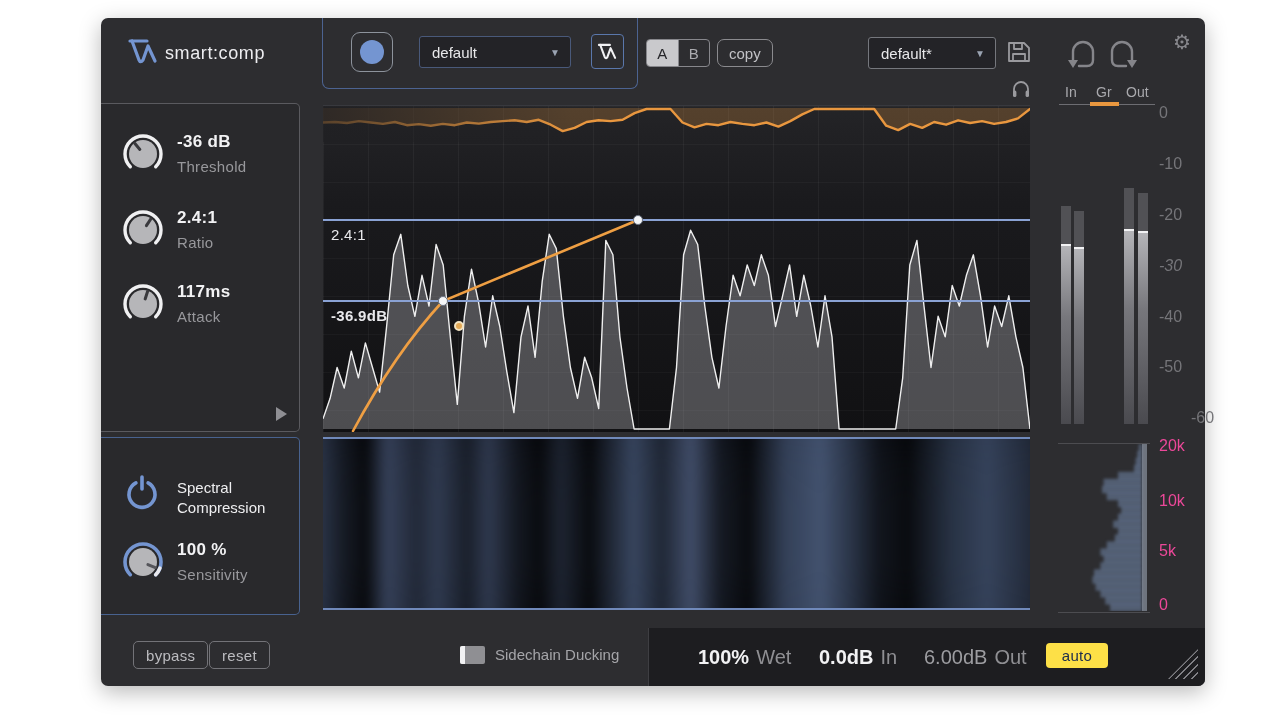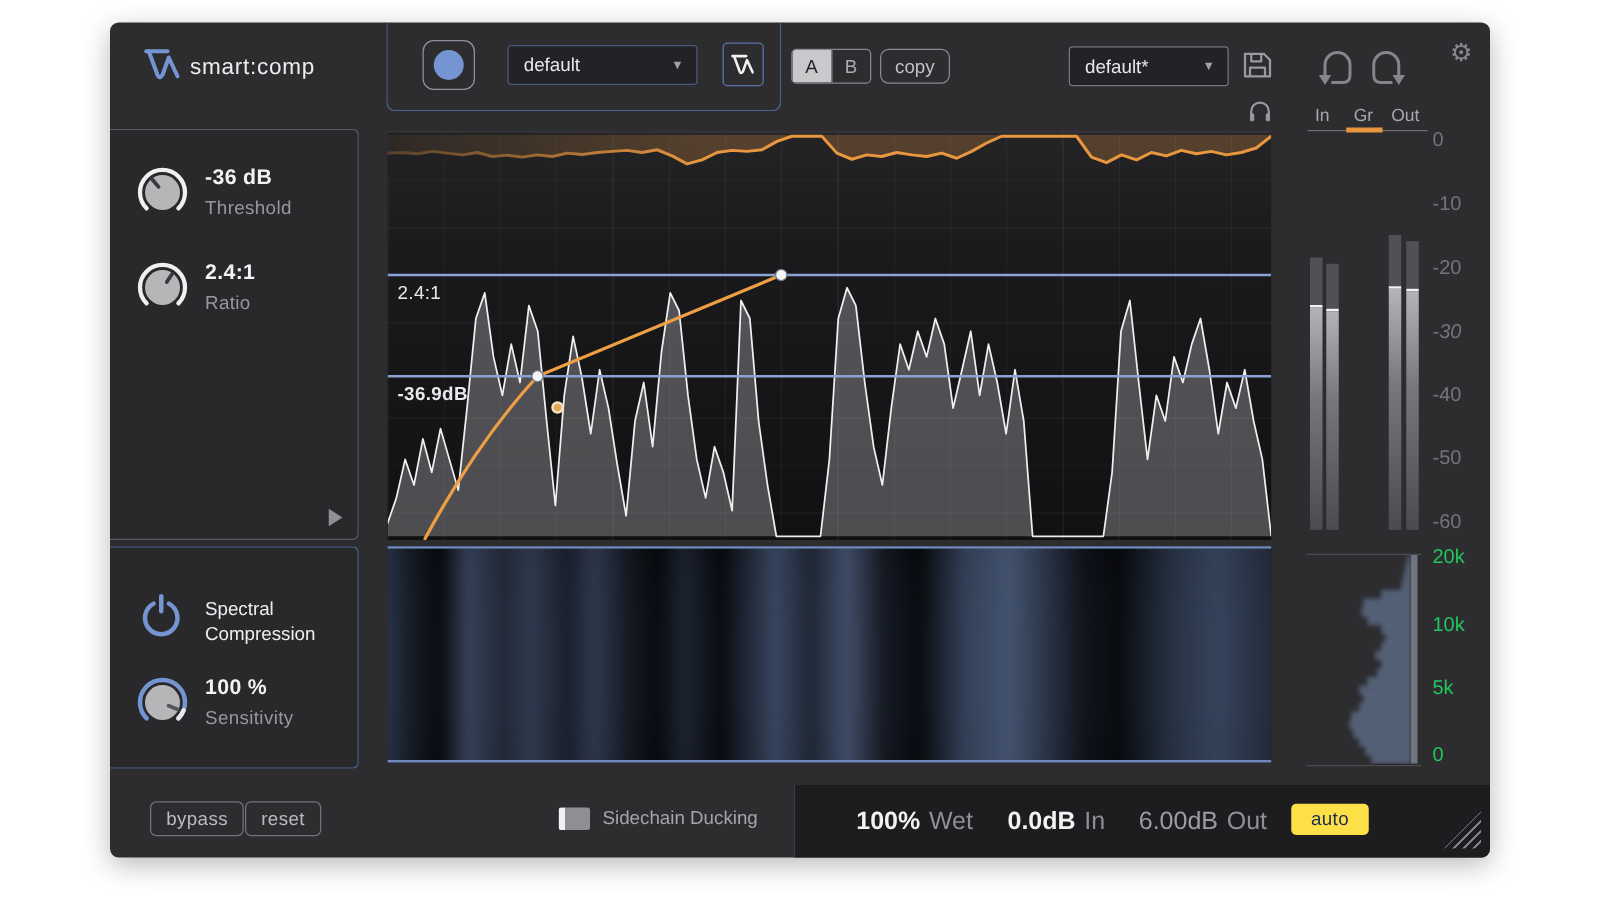--- a/index.html
+++ b/index.html
@@ -1,18 +1,18 @@
 <!DOCTYPE html>
 <html><head>
 <meta charset="utf-8">
 <style>
   * { margin:0; padding:0; box-sizing:border-box; }
   html,body { width:1280px; height:720px; background:#ffffff; font-family:"Liberation Sans", sans-serif; overflow:hidden; }
   #window {
-    position:absolute; left:88px; top:18px; width:1104px; height:668px;
+    position:absolute; left:101px; top:18px; width:1104px; height:668px;
     background:#2d2d30; border-radius:7px; box-shadow:0 6px 22px rgba(0,0,0,.28);
   }
   .abs { position:absolute; }
 
   
   #logo-row { position:absolute; left:0; top:0; width:100%; height:85px; }
   #logo-glyph { position:absolute; left:26px; top:19px; }
   #logo-text { position:absolute; left:64px; top:25px; font-size:18px; letter-spacing:.6px; color:#ededf0; font-weight:400; }
 
   #learn-box { position:absolute; left:221px; top:0; width:316px; height:71px;
@@ -106,21 +106,21 @@
   #tab-in { left:964px; } #tab-gr { left:995px; } #tab-out { left:1025px; }
   #tab-underline { position:absolute; left:958px; top:86px; width:96px; height:1px; background:#6d6d72; }
   #tab-underline-active { position:absolute; left:989px; top:84px; width:29px; height:4px; background:#e9973f; }
   .vbar { position:absolute; top:94px; width:10px; height:312px; }
   #vbar-0 { left:960px; } #vbar-1 { left:973px; } #vbar-2 { left:1023px; } #vbar-3 { left:1037px; }
   .vbar-cap { position:absolute; left:0; width:100%; background:#515155; }
   .vbar-hold { position:absolute; left:0; width:100%; height:2px; background:#f2f2f4; }
   .vbar-body { position:absolute; left:0; width:100%; bottom:0;
     background:linear-gradient(180deg,#b4b4b8 0%,#77777c 40%,#4a4a4f 100%); }
   .scale-label { position:absolute; left:1058px; font-size:16px; color:#757579; }
-  .freq-label { position:absolute; left:1058px; font-size:16px; color:#22c55e; }
+  .freq-label { position:absolute; left:1058px; font-size:16px; color:#ec4899; }
   .meter-hline { position:absolute; left:957px; width:92px; height:1px; background:#4c4c50; }
 
   
   #footer { position:absolute; left:0; bottom:0; width:100%; height:58px; }
   #footer-dark { position:absolute; left:547px; top:0; width:557px; height:58px; background:#1d1d20;
     border-left:1px solid #3e3e42; border-radius:0 0 7px 0; }
   .footer-btn { position:absolute; top:13px; height:28px; background:transparent; border:1.5px solid #737378;
     border-radius:5px; color:#bcbcc0; font-size:15px; padding:0 12px; cursor:pointer; letter-spacing:.3px; }
   #bypass-btn { left:32px; }
   #reset-btn { left:108px; }
@@ -237,20 +237,35 @@
         </svg>
         <div class="rotor" style="transform: rotate(33deg);">
             <div class="pointer"></div>
           </div>
       </div>
       <div class="knob-texts">
         <div class="knob-value">2.4:1</div>
         <div class="knob-label">Ratio</div>
       </div>
     </div>
+    <div class="knob-row" style="top:176px;">
+      <div class="knob">
+        <svg width="48" height="48" viewBox="0 0 48 48">
+          <path d="M11.3 36.7 A18 18 0 1 1 36.7 36.7" fill="none" stroke="#f0f0f2" stroke-width="3.4" stroke-linecap="round"></path>
+          <circle cx="24" cy="24" r="14" fill="#b6b6b9"></circle>
+        </svg>
+        <div class="rotor" style="transform: rotate(18deg);">
+            <div class="pointer"></div>
+          </div>
+      </div>
+      <div class="knob-texts">
+        <div class="knob-value">117ms</div>
+        <div class="knob-label">Attack</div>
+      </div>
+    </div>
     <div id="expander-arrow"></div>
   </div>
 
   <div class="side-panel" id="spectral-panel">
     <button id="power-btn">
       <svg width="34" height="36" viewBox="0 0 34 36">
         <path d="M10.9 8.9 A13 13 0 1 0 23.1 8.9" fill="none" stroke="#7495d1" stroke-width="3.6" stroke-linecap="round"></path>
         <path d="M17 3 V15" stroke="#7495d1" stroke-width="3.6" stroke-linecap="round"></path>
       </svg>
     </button>
@@ -333,21 +348,21 @@
       <div class="vbar-hold" style="top: 119.458px;"></div>
       <div class="vbar-body" style="top: 121.458px;"></div>
     </div>
 
   <span class="scale-label" style="top:86px;">0</span>
   <span class="scale-label" style="top:137px;">-10</span>
   <span class="scale-label" style="top:188px;">-20</span>
   <span class="scale-label" style="top:239px;font-style:italic;">-30</span>
   <span class="scale-label" style="top:290px;">-40</span>
   <span class="scale-label" style="top:340px;">-50</span>
-  <span class="scale-label" style="top:391px;">-60</span>
+  <span class="scale-label" style="top:391px;margin-left:32px;">-60</span>
 
   <div class="meter-hline" style="top:425px;"></div>
   <div class="meter-hline" style="top:594px;"></div>
   <svg id="spec-svg" class="abs" style="left:956px; top:426px;" width="92" height="167" viewBox="0 0 92 167">
     <g id="spec-group" filter="blur(1.5px)">
         <rect x="81.8" y="0.0" width="3.2" height="7.5" fill="#7186a9" opacity="0.55"></rect>
         <rect x="80.2" y="7.0" width="4.8" height="7.5" fill="#7186a9" opacity="0.55"></rect>
         <rect x="78.6" y="13.9" width="6.4" height="7.5" fill="#7186a9" opacity="0.55"></rect>
         <rect x="77" y="20.9" width="8.0" height="7.5" fill="#7186a9" opacity="0.55"></rect>
         <rect x="61" y="27.8" width="24.0" height="7.5" fill="#7186a9" opacity="0.55"></rect>

